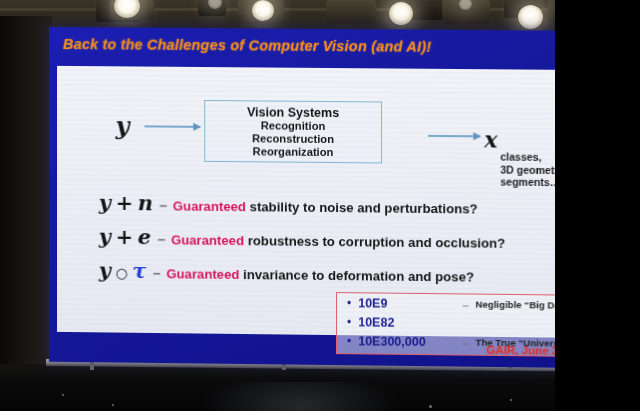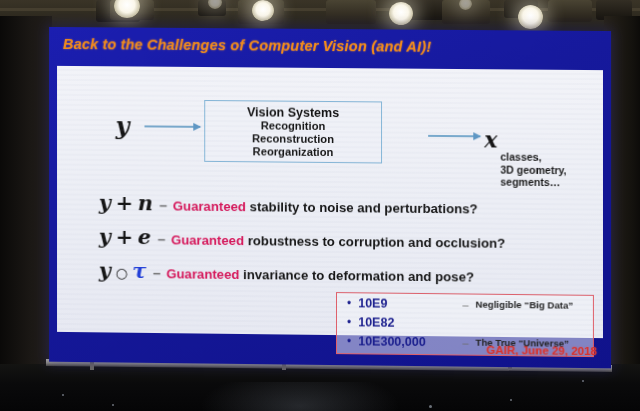--- a/index.html
+++ b/index.html
@@ -2,21 +2,21 @@
 <html><head>
 <meta charset="utf-8">
 <style>
   html, body {
     margin: 0;
     padding: 0;
     background: #000;
   }
   #stage {
     position: relative;
-    width: 640px;
+    width: 555px;
     height: 411px;
     overflow: hidden;
     font-family: "Liberation Sans", sans-serif;
     background: #100f0d;
   }
 
   
   .ceiling {
     position: absolute;
     left: 0; top: 0;

